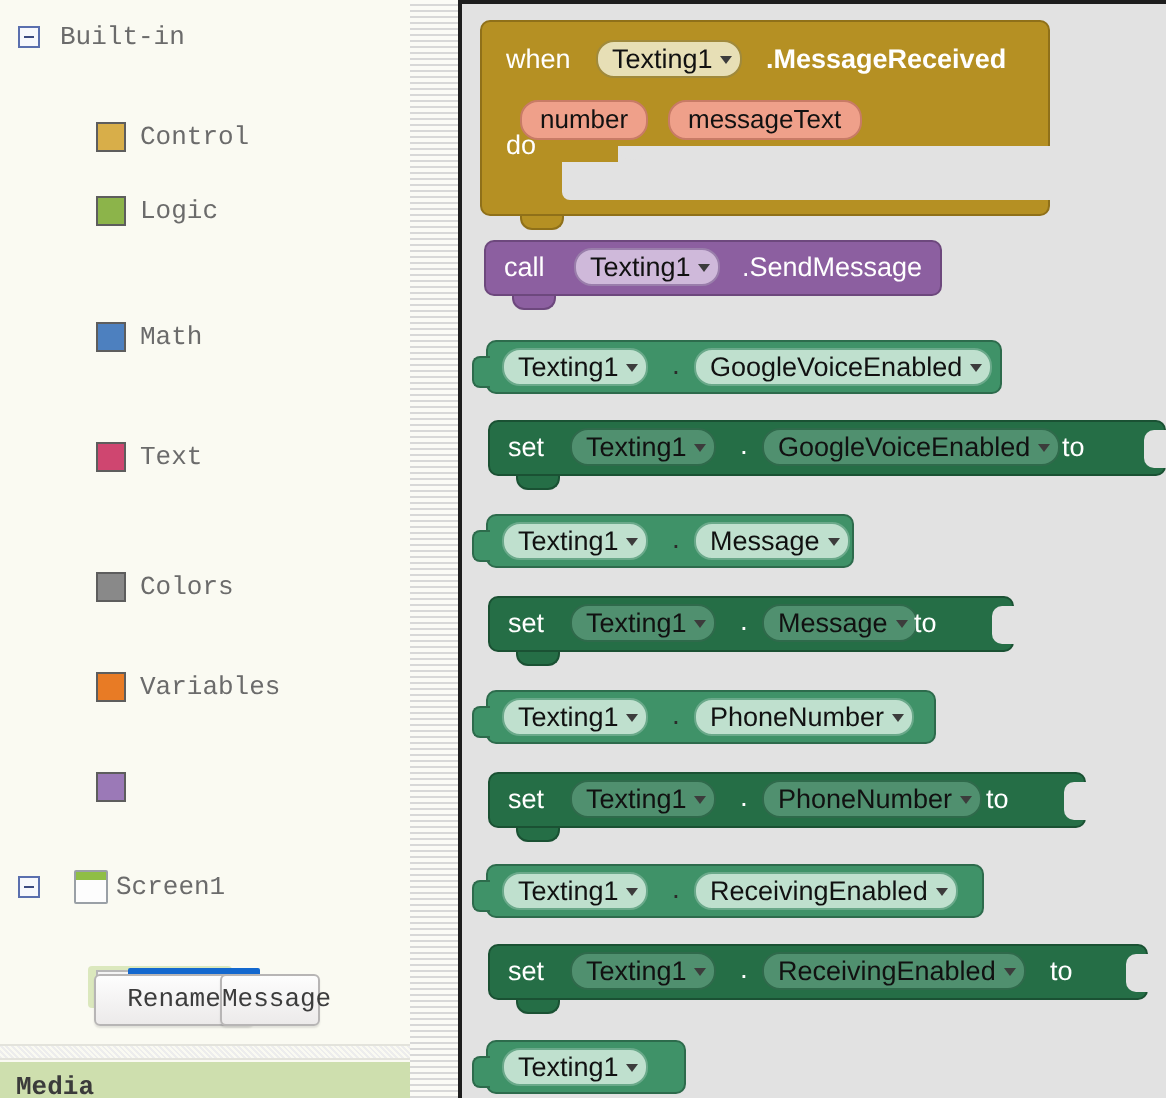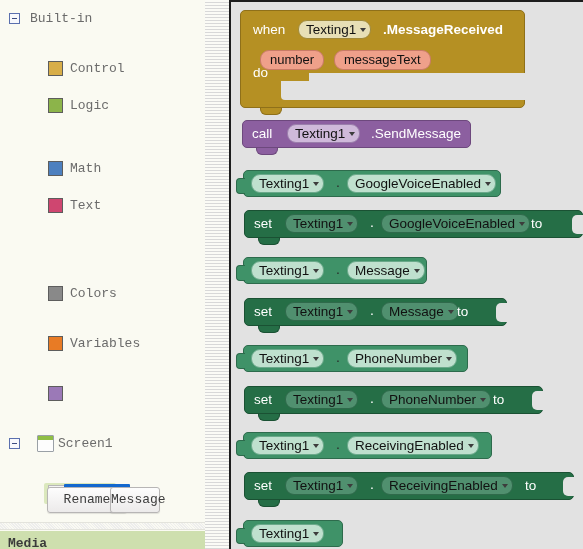--- a/index.html
+++ b/index.html
@@ -206,21 +206,21 @@
         <span class="tree-label" style="left:70px;">Control</span>
       </div>
       <div class="tree-row" style="top:43px;">
         <span class="swatch" style="left:48px;background:#8cb44a;"></span>
         <span class="tree-label" style="left:70px;">Logic</span>
       </div>
       <div class="tree-row" style="top:81px;">
         <span class="swatch" style="left:48px;background:#4d80bf;"></span>
         <span class="tree-label" style="left:70px;">Math</span>
       </div>
-      <div class="tree-row" style="top:93px;">
+      <div class="tree-row" style="top:116px;">
         <span class="swatch" style="left:48px;background:#cf4670;"></span>
         <span class="tree-label" style="left:70px;">Text</span>
       </div>
       <div class="tree-row" style="top:156px;">
         <span class="swatch" style="left:48px;background:#898989;"></span>
         <span class="tree-label" style="left:70px;">Colors</span>
       </div>
       <div class="tree-row" style="top:181px;">
         <span class="swatch" style="left:48px;background:#e87b25;"></span>
         <span class="tree-label" style="left:70px;">Variables</span>

